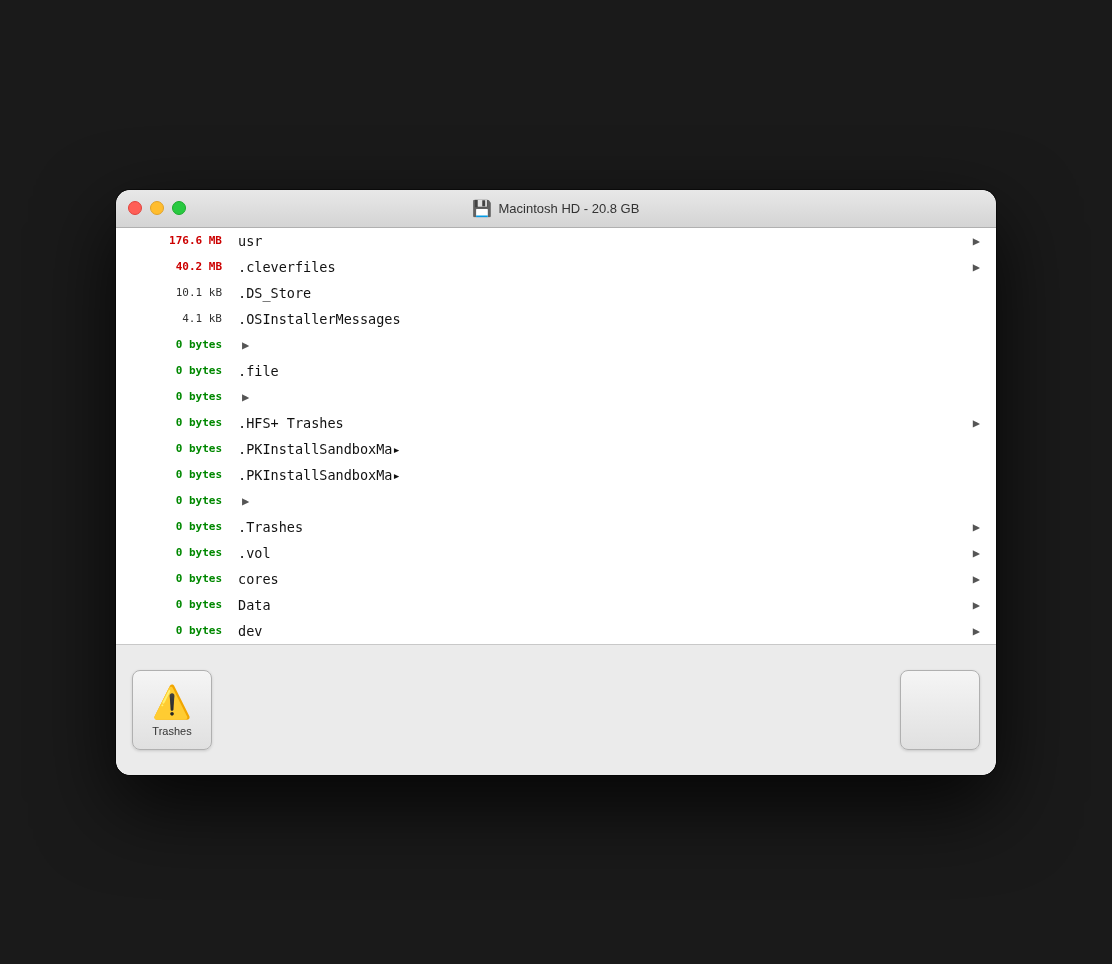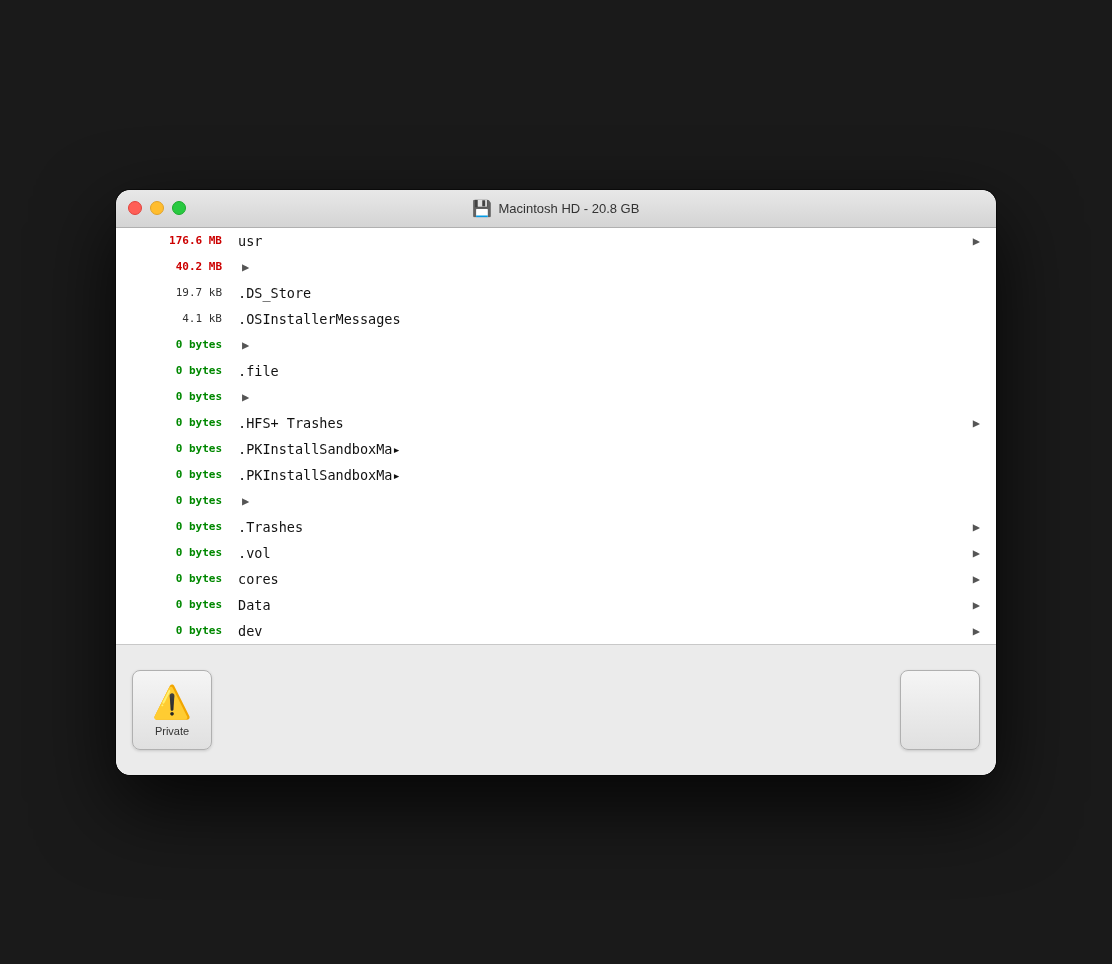--- a/index.html
+++ b/index.html
@@ -198,24 +198,25 @@
 
     <div class="file-list">
 
     <div class="file-row">
           <span class="file-size red">176.6 MB</span>
           <span class="file-name">usr</span>
           <span class="arrow">▶</span>
         </div>
         <div class="file-row">
           <span class="file-size red">40.2 MB</span>
-          <span class="arrow">▶</span>
-        </div>
-        <div class="file-row">
-          <span class="file-size black">19.7 kB</span>
+          <span class="file-name">.cleverfiles</span>
+          <span class="arrow">▶</span>
+        </div>
+        <div class="file-row">
+          <span class="file-size black">10.1 kB</span>
           <span class="file-name">.DS_Store</span>
         </div>
         <div class="file-row">
           <span class="file-size black">4.1 kB</span>
           <span class="file-name">.OSInstallerMessages</span>
         </div>
         <div class="file-row">
           <span class="file-size green">0 bytes</span>
           <span class="arrow">▶</span>
         </div>
@@ -269,19 +270,19 @@
           <span class="file-name">dev</span>
           <span class="arrow">▶</span>
         </div>
       </div>
 
     <div class="separator"></div>
 
     <div class="toolbar-area">
       <button class="destroy-button">
         <span class="destroy-icon">⚠️</span>
-        <span class="destroy-label">Private</span>
+        <span class="destroy-label">Trashes</span>
       </button>
       <button class="blank-button"></button>
     </div>
 
   </div>
 </div>
 
 </body></html>

